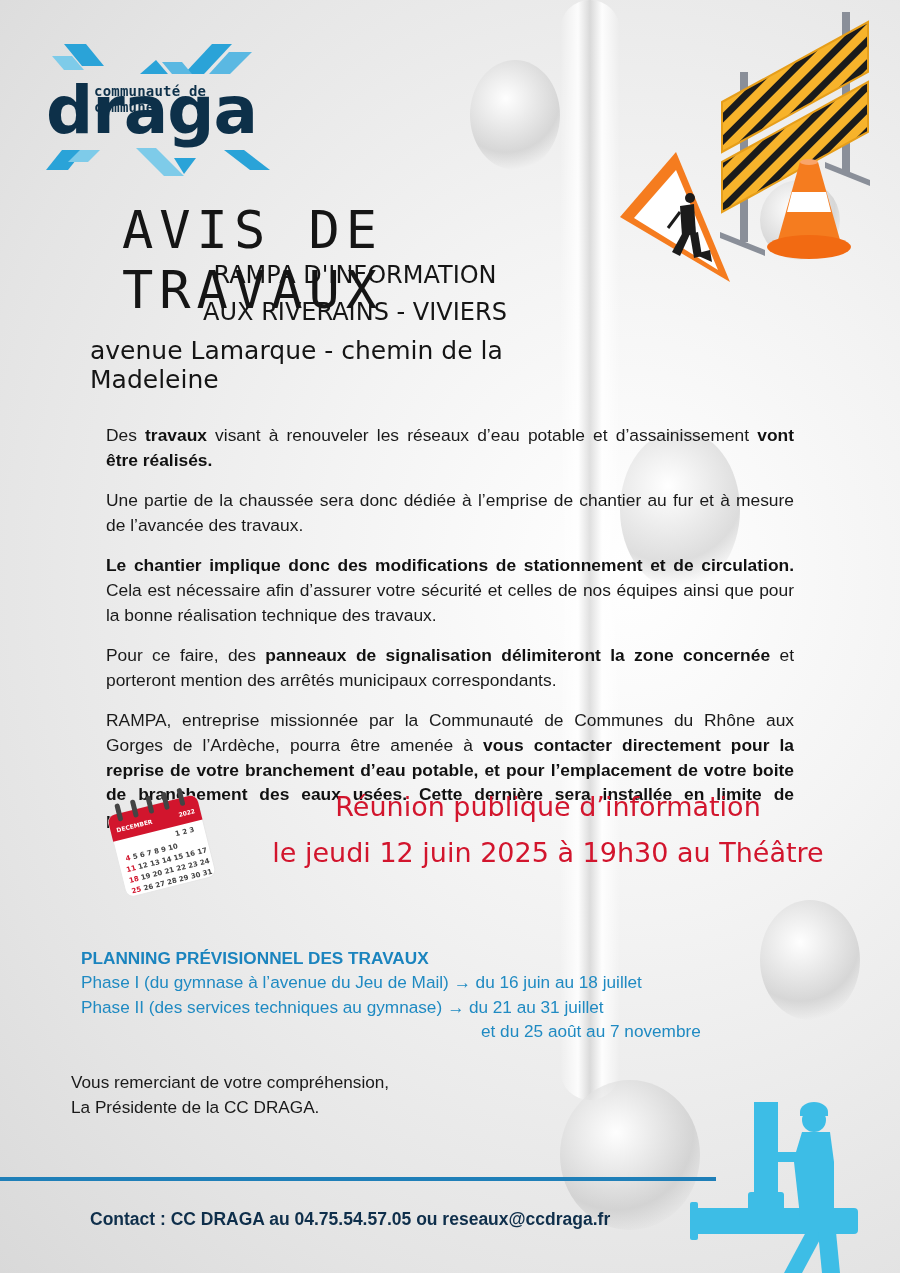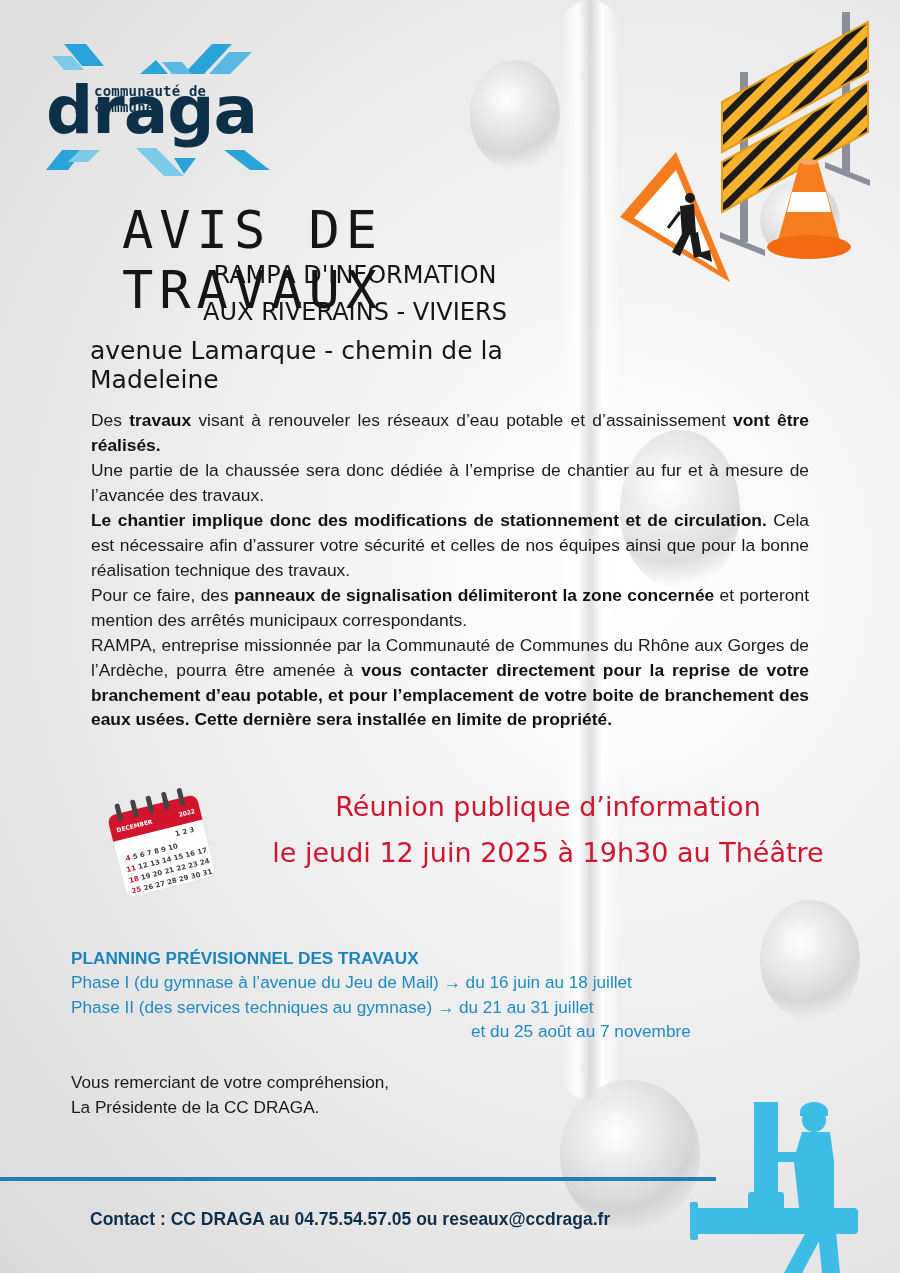--- a/index.html
+++ b/index.html
@@ -48,32 +48,32 @@
   .street {
     position: absolute; left: 90px; top: 336px; width: 540px;
     font-family: "DejaVu Sans", sans-serif; font-size: 25px; color: #151515;
   }
   
   .body-text {
     position: absolute; left: 90px; top: 407px; width: 720px;
     font-family: "Liberation Sans", sans-serif; font-size: 17.4px; line-height: 24.6px;
     color: #1a1a1a; text-align: justify;
   }
-  .body-text p { margin: 1px; }
+  .body-text p { margin: 16px; }
   .body-text b { font-weight: bold; color: #111; }
   
   .calendar { position: absolute; left: 104px; top: 782px; width: 115px; height: 115px; }
   .meeting {
     position: absolute; left: 238px; top: 784px; width: 620px; text-align: center;
     font-family: "DejaVu Sans", sans-serif; font-size: 27px; line-height: 46px;
     color: #d2152d;
   }
   
   .planning {
-    position: absolute; left: 71px; top: 946px; width: 680px;
+    position: absolute; left: 81px; top: 946px; width: 680px;
     font-family: "Liberation Sans", sans-serif; font-size: 17.2px; line-height: 24.4px;
     color: #1f8ac2;
   }
   .planning .ptitle { font-weight: bold; color: #1b84be; }
   .planning .row { white-space: nowrap; }
   .planning .indent { padding-left: 400px; }
   
   .closing {
     position: absolute; left: 71px; top: 1070px; width: 780px;
     font-family: "Liberation Sans", sans-serif; font-size: 17.2px; line-height: 24.6px;

